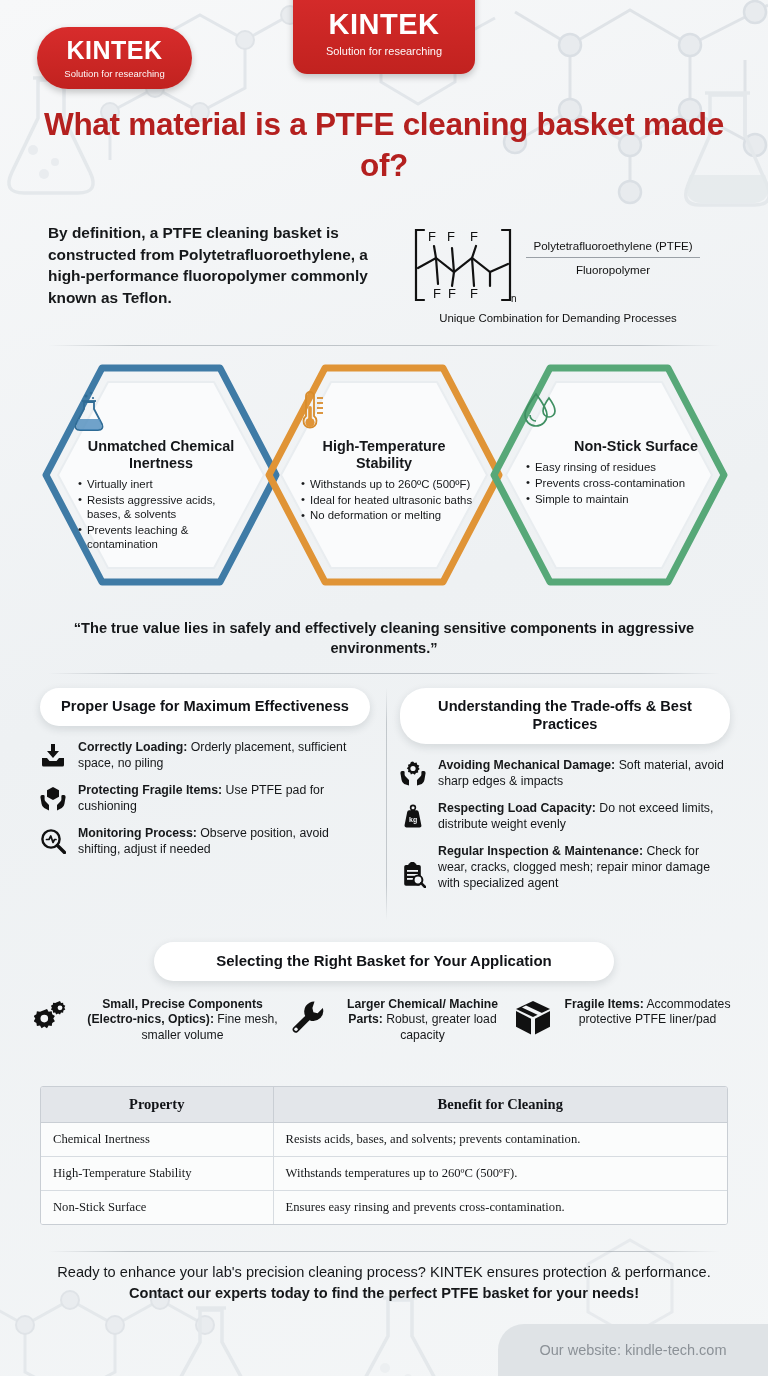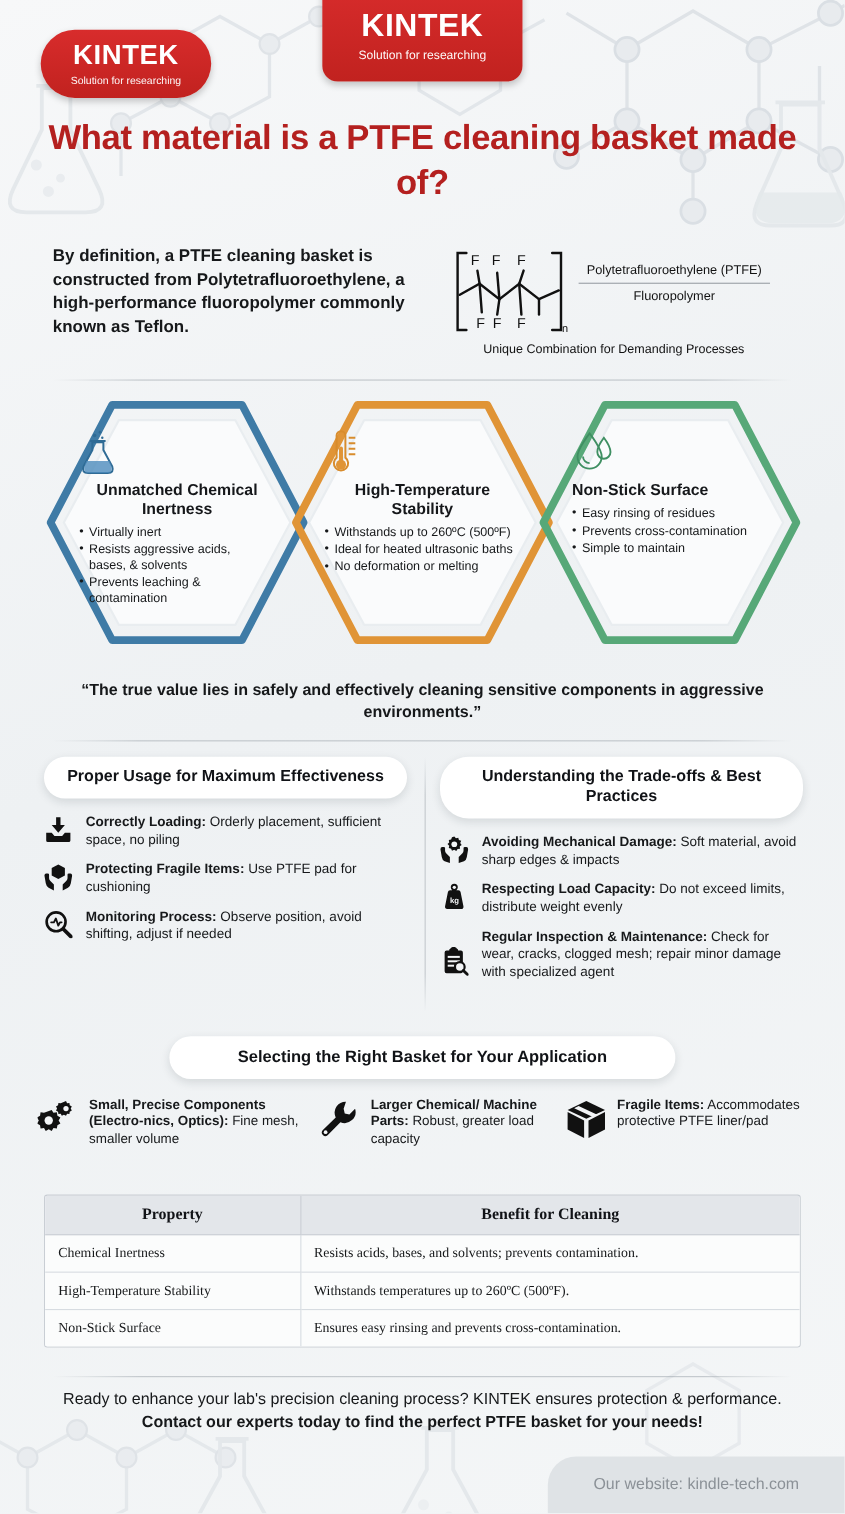--- a/index.html
+++ b/index.html
@@ -95,21 +95,21 @@
   #hr-3 { left: 48px; top: 1251px; width: 672px; }
 
   
   #hexrow { position: absolute; left: 0; top: 358px; width: 768px; height: 230px; }
   .hex {
     position: absolute; width: 238px; height: 222px;
   }
   .hex svg { position: absolute; left: 0; top: 0; }
   .hex-inner {
     position: absolute; left: 30px; top: 26px; width: 178px; height: 170px;
-    display: flex; flex-direction: column; align-items: flex-start;
+    display: flex; flex-direction: column; align-items: flex-end;
     z-index: 3;
   }
   .hex-icon { height: 46px; display: flex; align-items: center; justify-content: center; }
   .hex-title {
     font-size: 14.4px; font-weight: 700; color: #15171a;
     text-align: center; line-height: 1.17; margin-top: 2px;
   }
   .hex-list { margin-top: 5px; width: 172px; }
   .hex-list li {
     list-style: none; font-size: 11.4px; color: #16181a; line-height: 1.26;
@@ -168,21 +168,21 @@
     padding: 10px 16px 12px; text-align: center;
     font-size: 15px; font-weight: 700; color: #111317;
   }
   #select-items {
     display: flex; gap: 6px; margin-top: 16px; padding: 0 34px;
   }
   .sel-item { display: flex; gap: 9px; flex: 1; }
   .sel-item:nth-child(1) { flex: 0 0 250px; }
   .sel-item:nth-child(2) { flex: 0 0 218px; }
   .sel-icon { flex: 0 0 38px; padding-top: 3px; }
-  .sel-text { font-size: 12.2px; line-height: 1.26; color: #16181a; }
+  .sel-text { font-size: 12.2px; line-height: 1.26; color: #16181a; text-align: center; }
   .sel-text b { font-weight: 700; }
 
   
   #table-wrap {
     position: absolute; left: 40px; top: 1086px; width: 688px;
     border: 1px solid #c9ced4; border-radius: 3px; overflow: hidden;
     background: #fff;
   }
   table { width: 100%; border-collapse: collapse; font-family: Liberation Serif, serif; }
   th {

